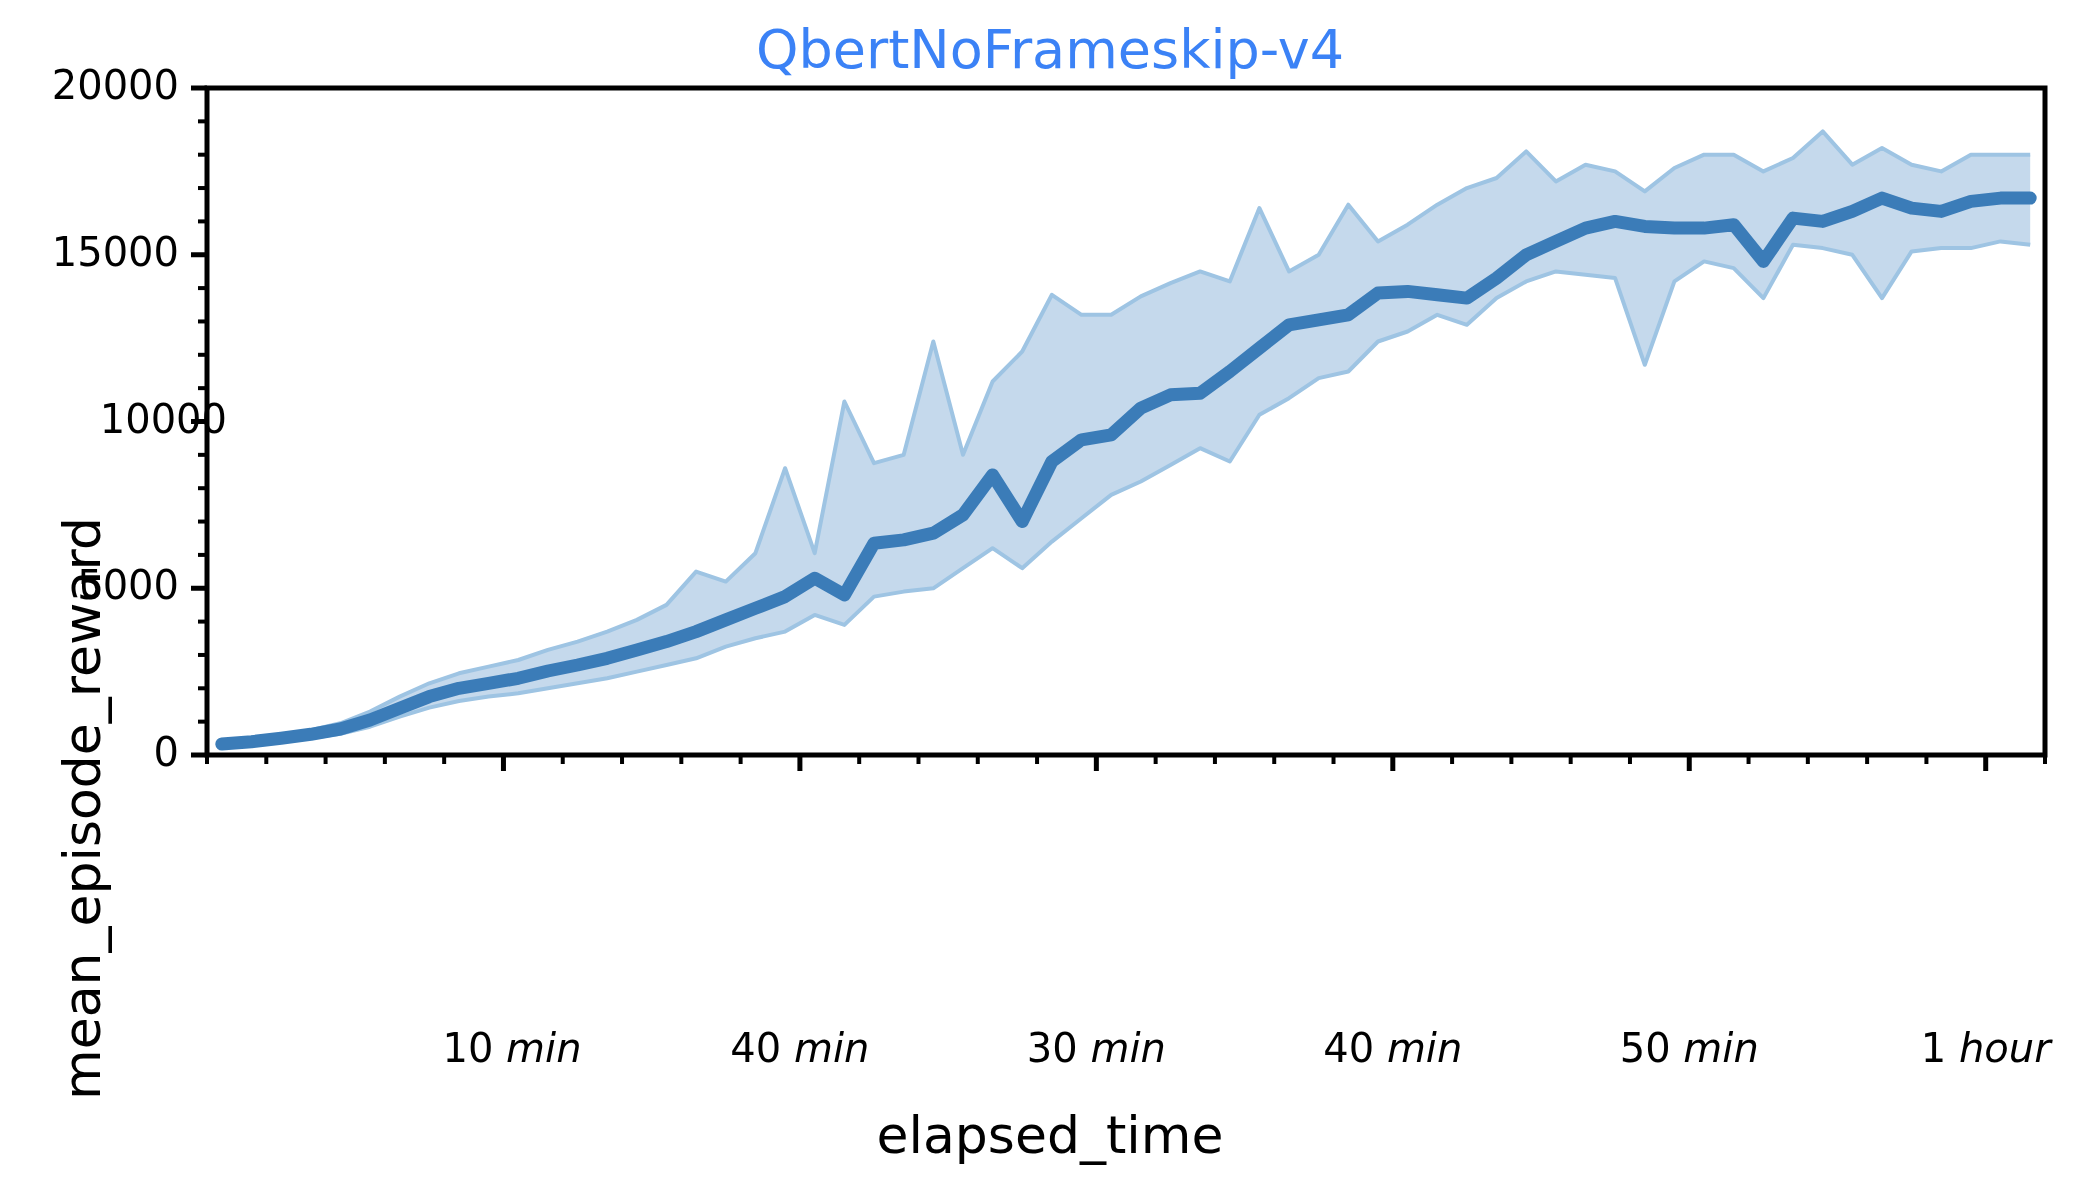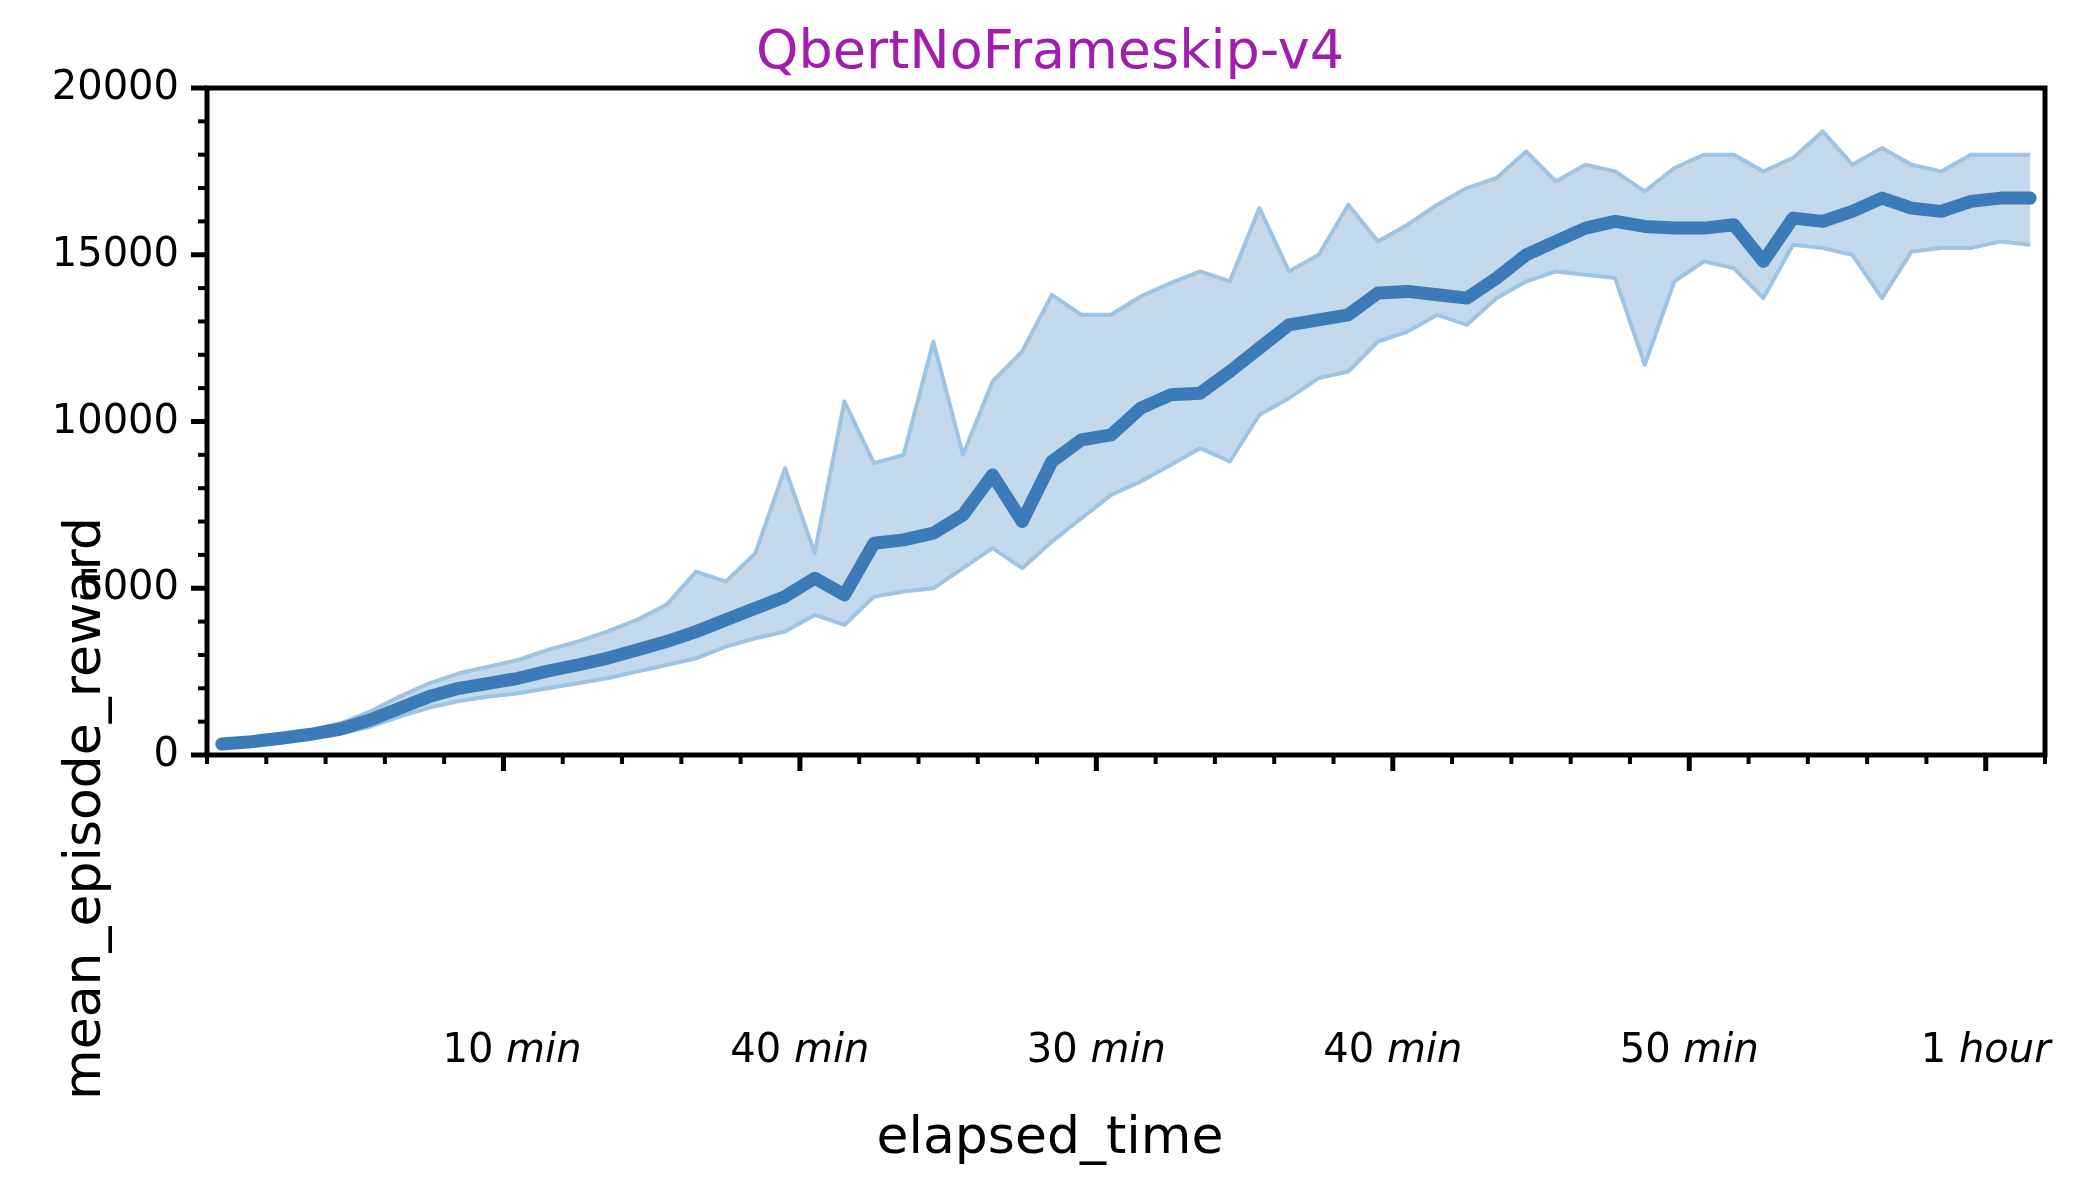--- a/index.html
+++ b/index.html
@@ -19,21 +19,21 @@
     height: 1200px;
     background: #ffffff;
   }
   #chart-title {
     position: absolute;
     left: 0;
     top: 18px;
     width: 2100px;
     text-align: center;
     font-size: 54px;
-    color: #a21caf;
+    color: #3b82f6;
     font-family: "DejaVu Sans", sans-serif;
     letter-spacing: 0px;
     white-space: nowrap;
   }
   #plot-svg {
     position: absolute;
     left: 0;
     top: 0;
   }
   .axis-label {
@@ -143,21 +143,21 @@
           <line y1="755" y2="764" x1="1867.1290322580644" x2="1867.1290322580644" stroke="#000" stroke-width="4"></line>
           <line y1="755" y2="764" x1="1926.4193548387095" x2="1926.4193548387095" stroke="#000" stroke-width="4"></line>
           <line y1="755" y2="764" x1="2045" x2="2045" stroke="#000" stroke-width="4"></line>
         </g>
     </g>
   </svg>
 
   <div id="ytick-labels">
       <div class="tick-text ytick-text" style="left: 0px; width: 179px; top: 729px;">0</div>
       <div class="tick-text ytick-text" style="left: 0px; width: 179px; top: 562.25px;">5000</div>
-      <div class="tick-text ytick-text" style="left: 0px; width: 179px; top: 395.5px;">10000</div>
+      <div class="tick-text ytick-text" style="left: 0px; width: 179px; top: 395.5px; padding-left: 48px;">10000</div>
       <div class="tick-text ytick-text" style="left: 0px; width: 179px; top: 228.75px;">15000</div>
       <div class="tick-text ytick-text" style="left: 0px; width: 179px; top: 62px;">20000</div>
     </div>
   <div id="xtick-labels">
       <div class="tick-text xtick-text" style="width: 400px; left: 312px; top: 1025px;"><span>10 </span><span class="unit-italic">min</span></div>
       <div class="tick-text xtick-text" style="width: 400px; left: 599.903px; top: 1025px;"><span>40 </span><span class="unit-italic">min</span></div>
       <div class="tick-text xtick-text" style="width: 400px; left: 896.355px; top: 1025px; text-align: center;"><span>30 </span><span class="unit-italic">min</span></div>
       <div class="tick-text xtick-text" style="width: 400px; left: 1192.81px; top: 1025px;"><span>40 </span><span class="unit-italic">min</span></div>
       <div class="tick-text xtick-text" style="width: 400px; left: 1489.26px; top: 1025px;"><span>50 </span><span class="unit-italic">min</span></div>
       <div class="tick-text xtick-text" style="width: 400px; left: 1785.71px; top: 1025px;"><span>1 </span><span class="unit-italic">hour</span></div>

